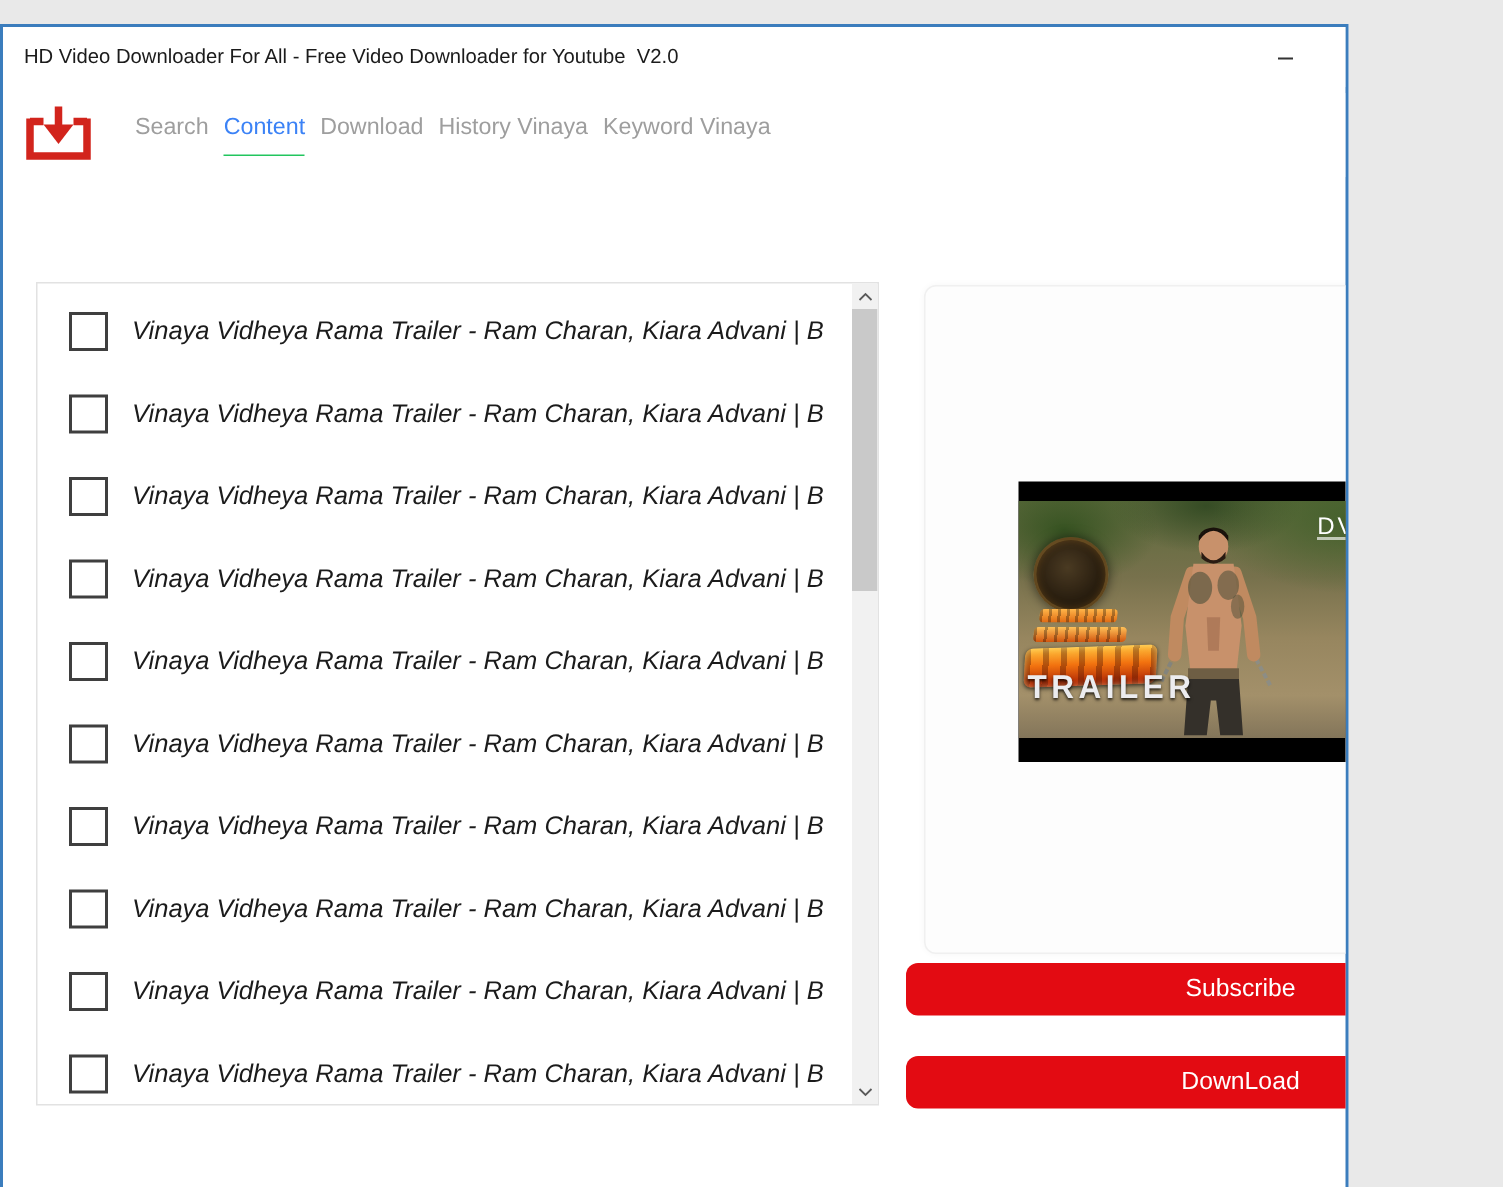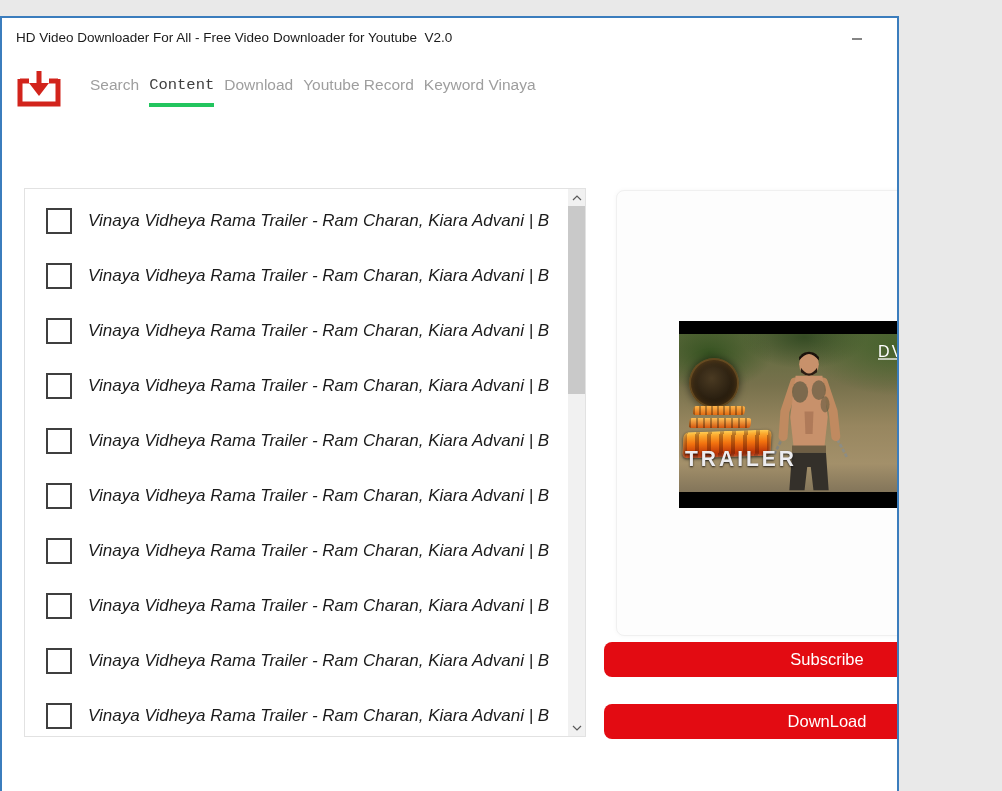--- a/index.html
+++ b/index.html
@@ -12,21 +12,21 @@
   .win-btn svg{display:block;}
   #btn-min{left:838px;}
   #btn-max{left:896px;}
   #btn-close{left:953px;}
 
   
   .nav{position:absolute;left:0;top:44px;width:100%;height:56px;background:#fff;}
   .logo{position:absolute;left:14px;top:8px;width:46px;height:40px;}
   .tabs{position:absolute;left:88px;top:14px;display:flex;gap:10px;align-items:flex-start;}
   .tab{font-size:15.5px;color:#9e9e9e;padding-bottom:9px;cursor:default;white-space:nowrap;}
-  .tab.active{color:#404040;border-bottom:4px solid #22c55e;font-family:Liberation Mono, monospace;}
+  .tab.active{color:#3b82f6;border-bottom:1px solid #22c55e;}
 
   
   .listbox{position:absolute;left:22px;top:170px;width:562px;height:549px;background:#fff;border:1px solid #e2e2e2;box-sizing:border-box;overflow:hidden;font-style:italic;}
   .rows{position:absolute;left:0;top:4px;right:17px;}
   .row{height:55px;display:flex;align-items:center;overflow:hidden;}
   .checkbox{flex:0 0 auto;width:22px;height:22px;border:2px solid #3f3f3f;background:#fff;margin-left:21px;}
   .row-label{margin-left:16px;font-size:17px;color:#1b1b1b;white-space:nowrap;}
 
   
   .scrollbar{position:absolute;right:0;top:0;width:17px;height:547px;background:#f1f1f1;}
@@ -100,21 +100,21 @@
       <path d="M4,11 L13,11" stroke="#d2241c" stroke-width="5" fill="none"></path>
       <path d="M33,11 L42,11" stroke="#d2241c" stroke-width="5" fill="none"></path>
       <path d="M4,9 L4,34 L42,34 L42,9" stroke="#d2241c" stroke-width="5" fill="none"></path>
       <rect x="20.5" y="1" width="5" height="15" fill="#d2241c"></rect>
       <path d="M13,13 L33,13 L23,26 Z" fill="#d2241c"></path>
     </svg>
     <div class="tabs" id="tabs">
         <div class="tab">Search</div>
         <div class="tab active">Content</div>
         <div class="tab">Download</div>
-        <div class="tab">Youtube Record</div>
+        <div class="tab">History Vinaya</div>
         <div class="tab">Keyword Vinaya</div>
       </div>
   </div>
 
   <div class="listbox">
     <div class="rows" id="rows">
   <div class="row">
     <div class="checkbox"></div>
     <div class="row-label">Vinaya Vidheya Rama Trailer - Ram Charan, Kiara Advani | B</div>
   </div>

